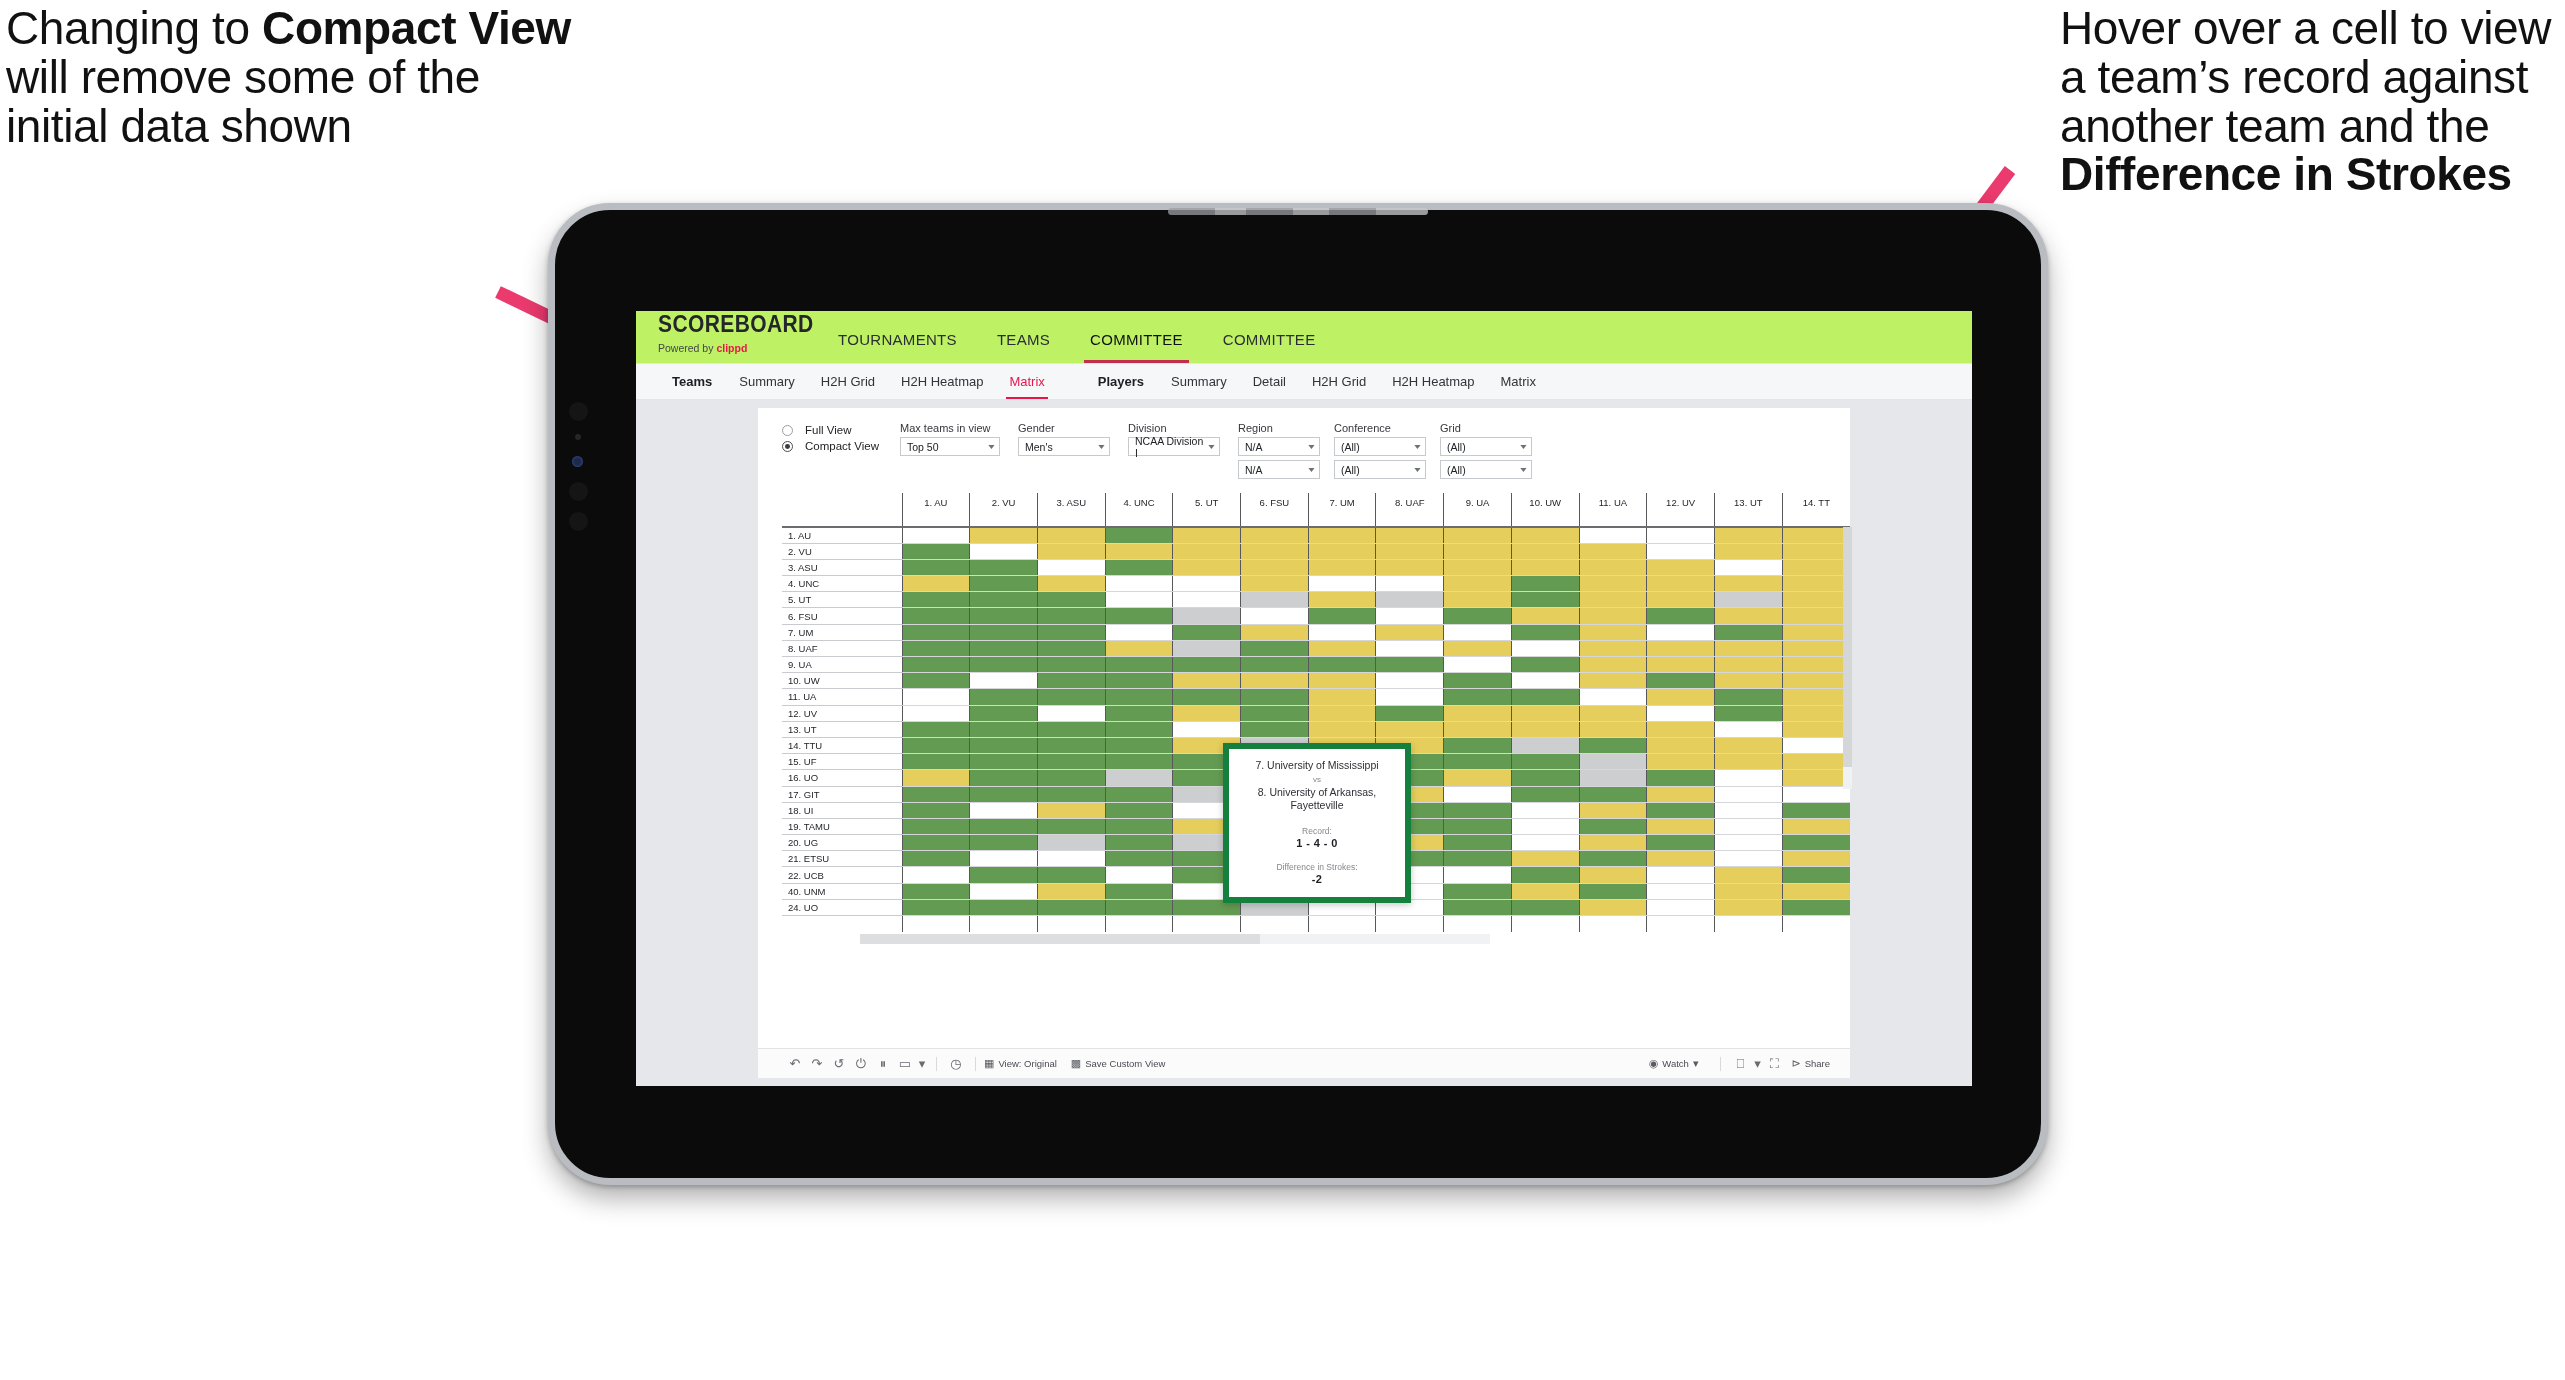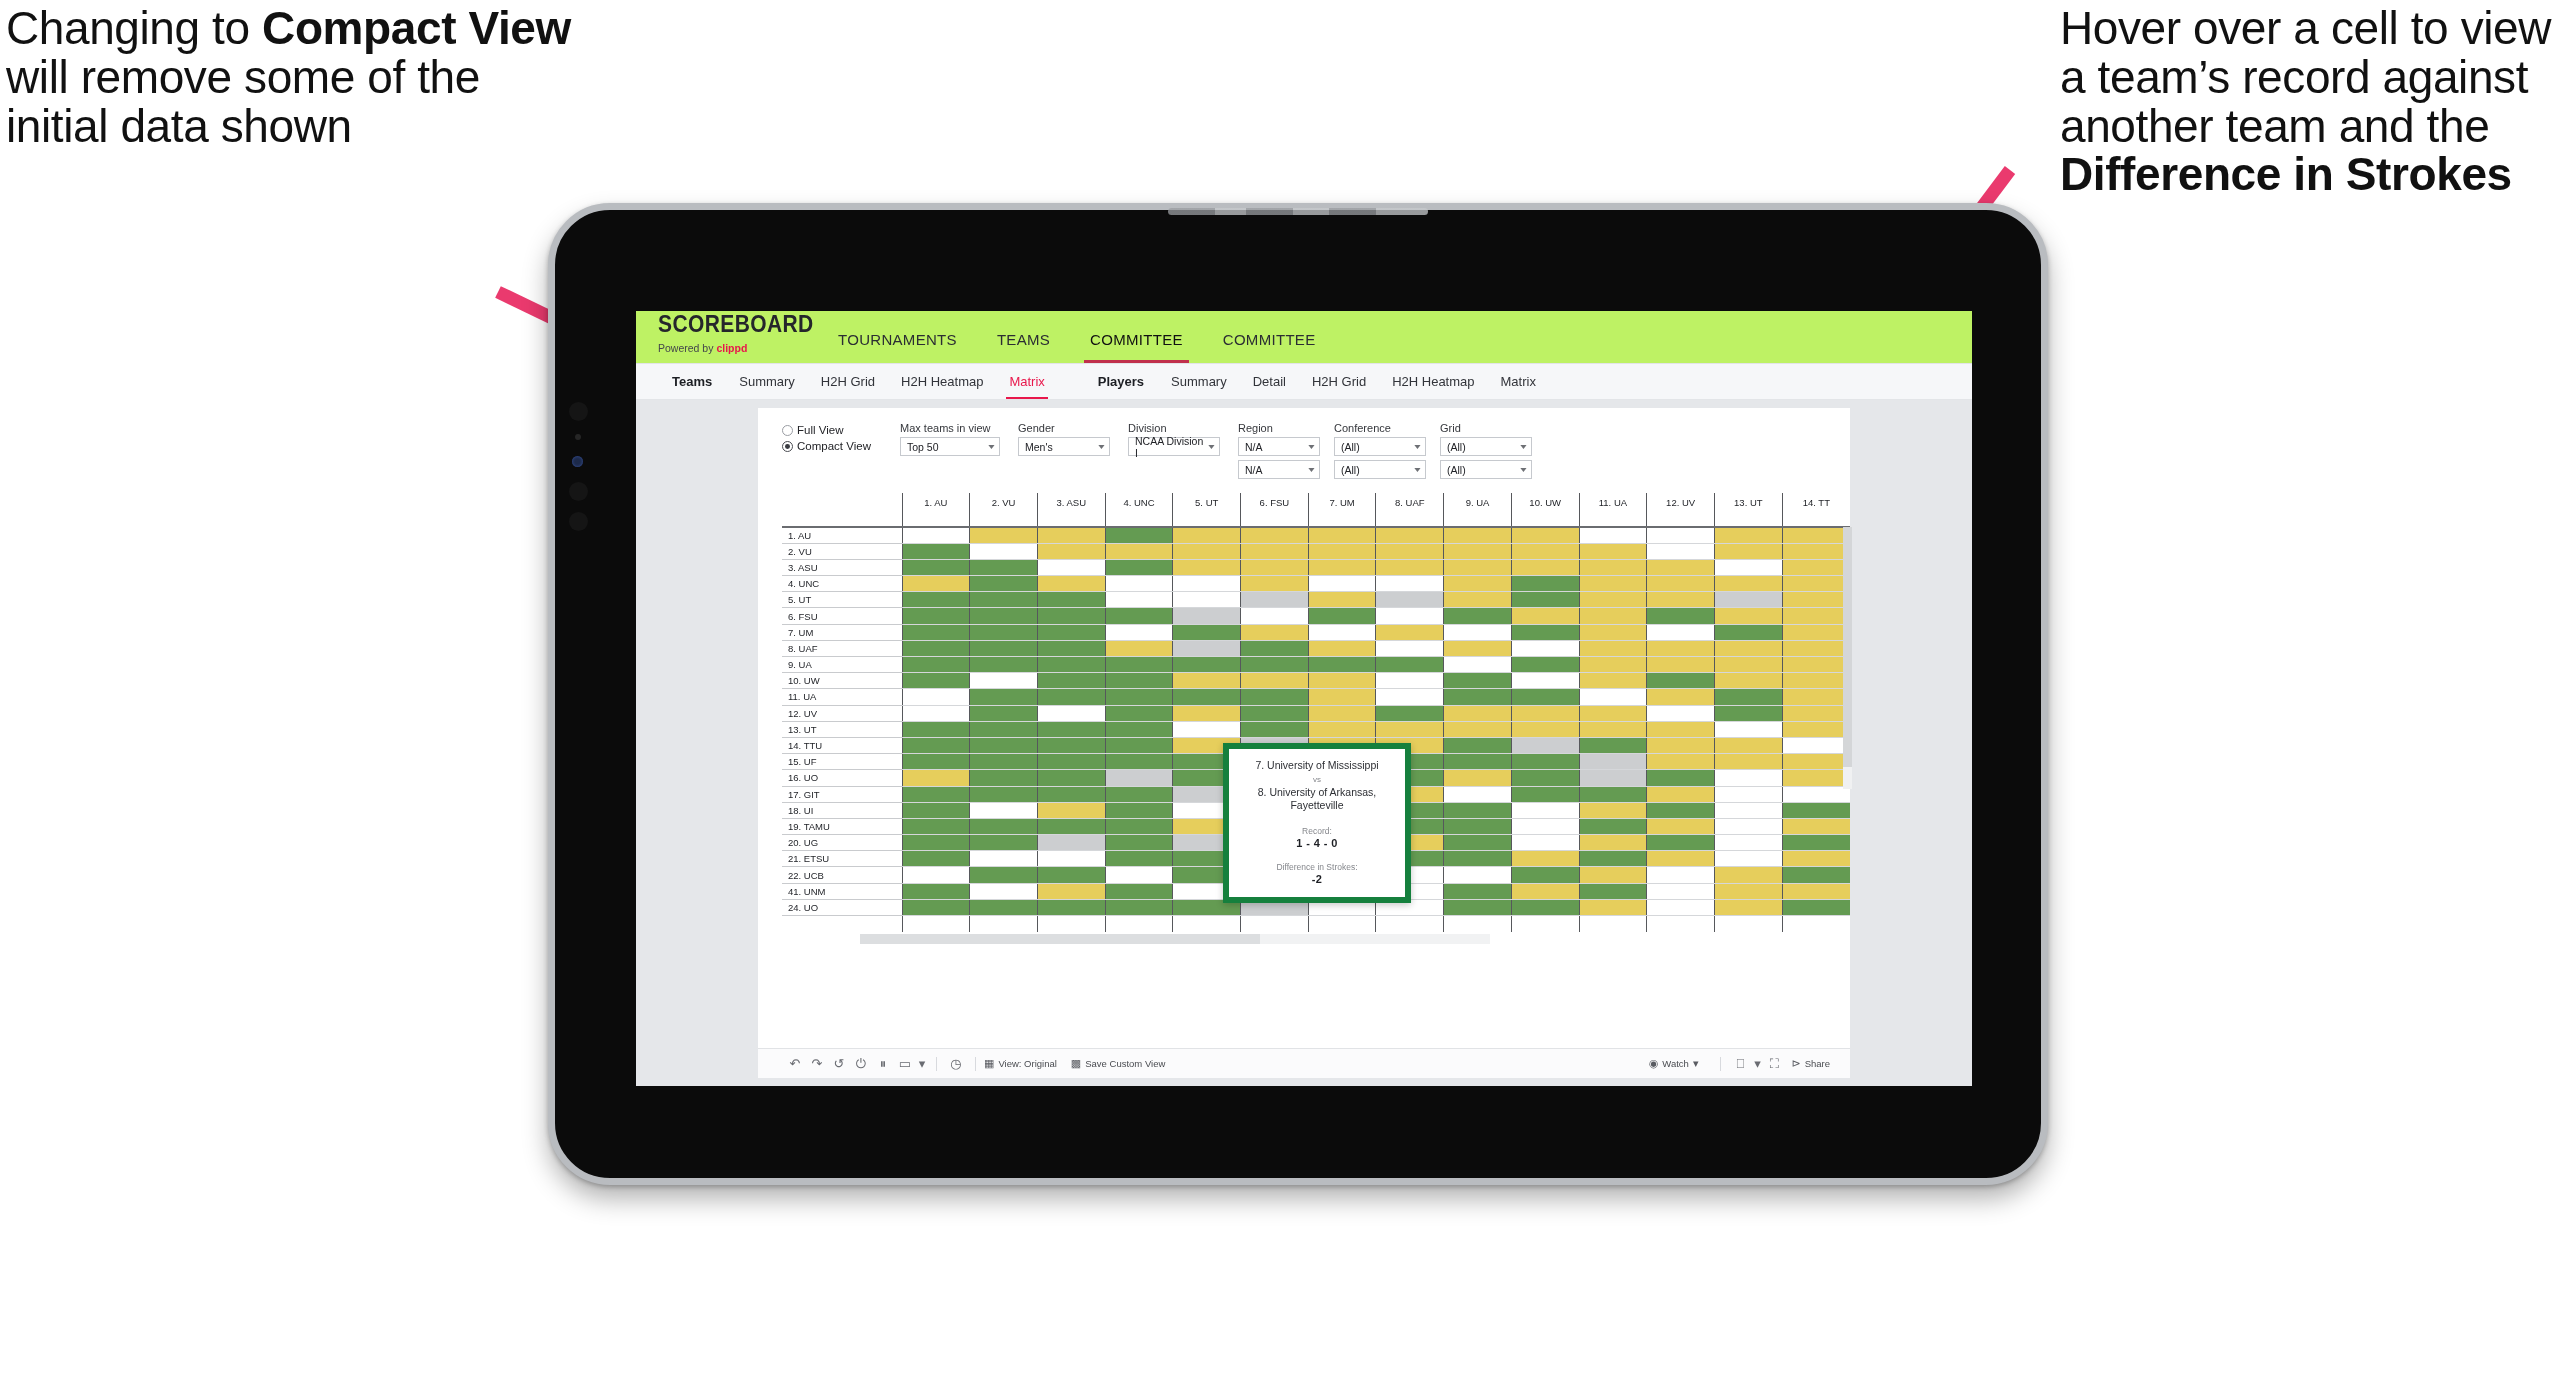--- a/index.html
+++ b/index.html
@@ -83,21 +83,21 @@
   .subnav-gap { width: 26px; }
 
   
   #workspace { position:relative; height: calc(100% - 89px); background:#e5e7ea; }
   #sheet { position:absolute; left: 122px; top: 8px; right: 122px; bottom: 8px;
            background:#fff; display:flex; flex-direction:column; }
 
   
   #filters { display:flex; align-items:flex-start; padding: 14px 0 0 24px; gap: 0; }
   .radio-col { width: 118px; padding-top:2px; }
-  .radio-row { display:flex; align-items:center; gap:4px; margin-bottom:4px; }
+  .radio-row { display:flex; align-items:center; gap:12px; margin-bottom:4px; }
   .radio-dot { width:11px; height:11px; border-radius:50%; border:1.4px solid #9a9da3;
                background:#fff; flex:none; position:relative; }
   .radio-dot.on { border-color:#4a4c52; }
   .radio-dot.on::after { content:""; position:absolute; left:2.4px; top:2.4px;
                width:4.8px; height:4.8px; border-radius:50%; background:#3a3c42; }
   .radio-label { font-size: 11.5px; color:#232428; }
 
   .fgroup { margin-right: 18px; }
   .fgroup.narrow { margin-right: 14px; }
   .flabel { font-size: 11px; color:#35373c; margin-bottom: 3px; }
@@ -686,21 +686,21 @@
                     <td class="cell c-g"></td>
                     <td class="cell c-w"></td>
                     <td class="cell c-w"></td>
                     <td class="cell c-g"></td>
                     <td class="cell c-y"></td>
                     <td class="cell c-w"></td>
                     <td class="cell c-y"></td>
                     <td class="cell c-g"></td>
                   </tr>
                   <tr>
-                    <td class="rowh">41. UNM</td>
+                    <td class="rowh">40. UNM</td>
                     <td class="cell c-g"></td>
                     <td class="cell c-w"></td>
                     <td class="cell c-y"></td>
                     <td class="cell c-g"></td>
                     <td class="cell c-w"></td>
                     <td class="cell c-w"></td>
                     <td class="cell c-w"></td>
                     <td class="cell c-w"></td>
                     <td class="cell c-g"></td>
                     <td class="cell c-y"></td>

